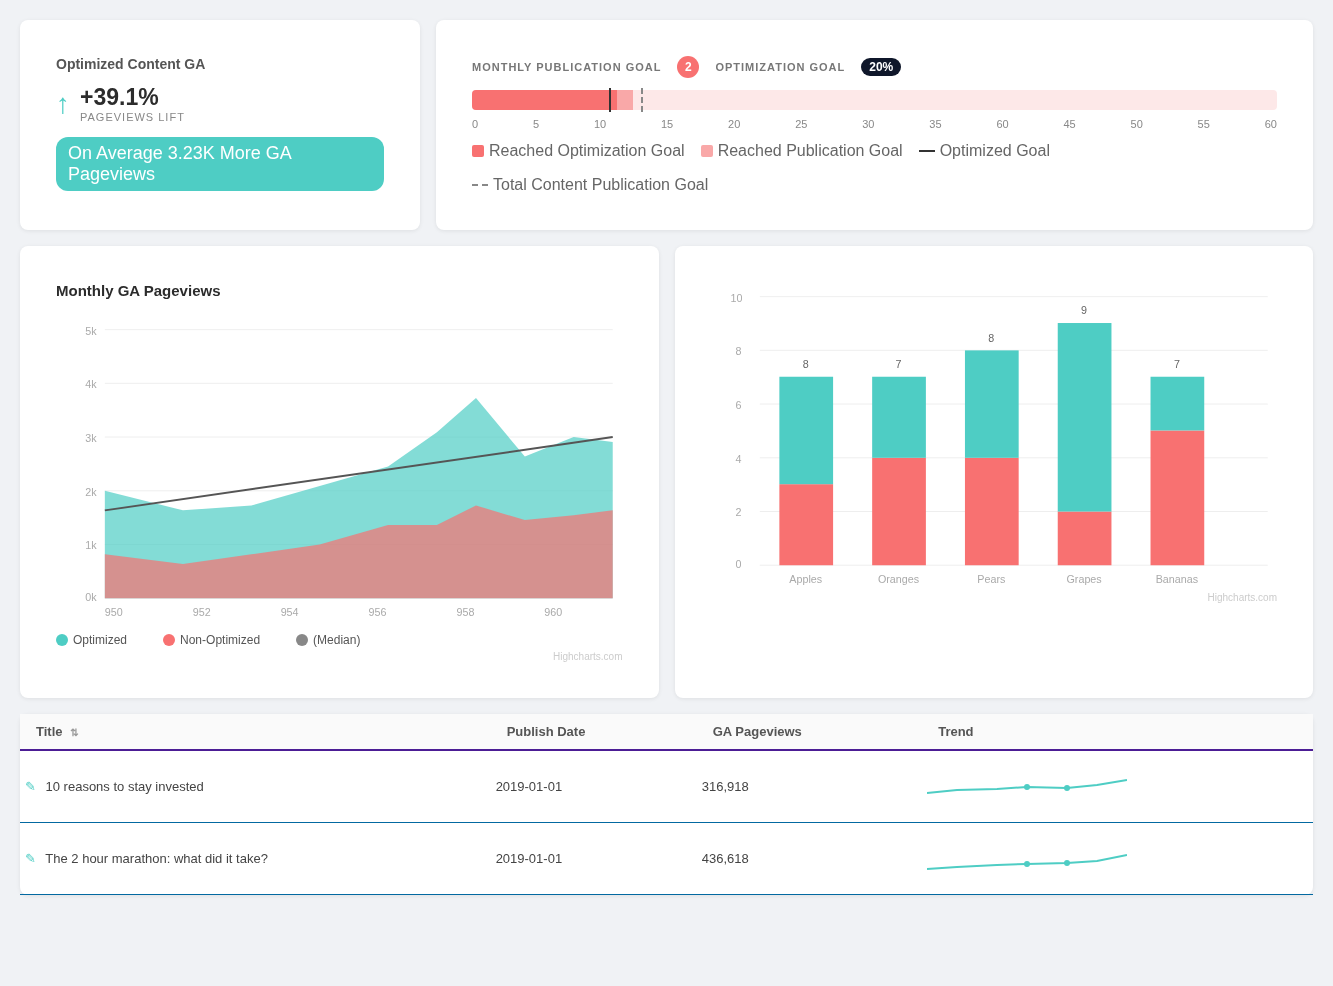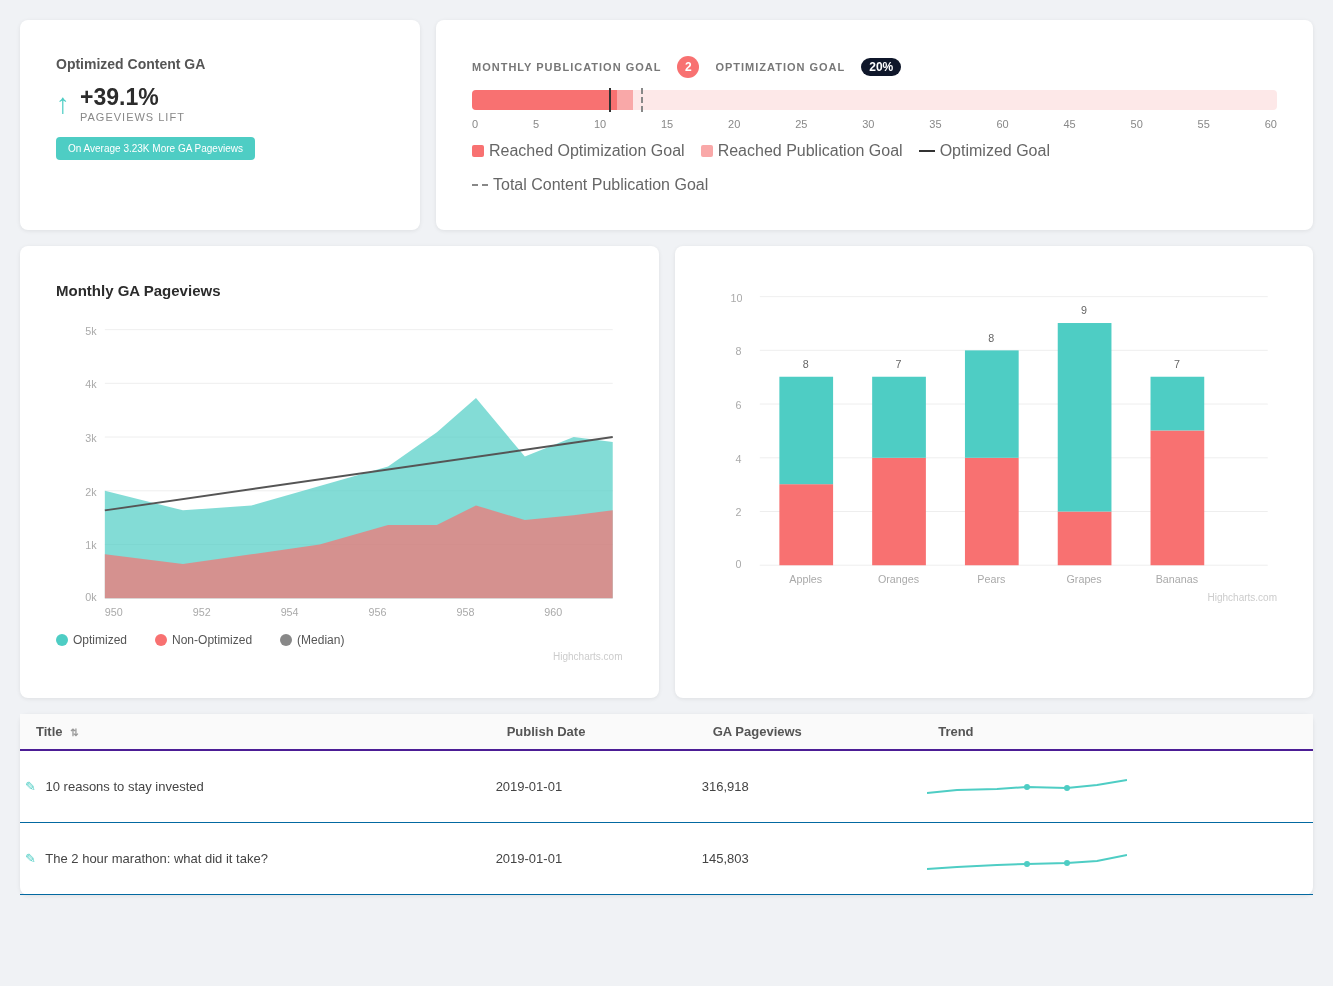--- a/index.html
+++ b/index.html
@@ -20,23 +20,23 @@
     
     .card-ga { flex: 0 0 400px; }
     .card-ga .card-title { font-size: 14px; font-weight: 600; color: #555; margin-bottom: 12px; }
     .lift-row { display: flex; align-items: center; gap: 10px; margin-bottom: 4px; }
     .lift-arrow { color: #4ecdc4; font-size: 28px; line-height: 1; }
     .lift-pct { font-size: 23px; font-weight: 700; color: #2c2c2c; }
     .lift-label { font-size: 11px; color: #888; letter-spacing: 1px; }
     .lift-avg {
       background: #4ecdc4;
       color: #fff;
-      border-radius: 4px;
+      border-radius: 12px;
       padding: 6px 12px;
-      font-size: 10px;
+      font-size: 18px;
       margin-top: 10px;
       display: inline-block;
     }
     
     .card-pub { flex: 1; }
     .pub-header { display: flex; align-items: center; gap: 16px; margin-bottom: 12px; }
     .pub-label { font-size: 11px; font-weight: 700; letter-spacing: 1px; color: #777; }
     .badge {
       border-radius: 50%;
       width: 22px; height: 22px;
@@ -89,21 +89,21 @@
     .legend-line-solid { width: 16px; height: 2px; background: #333; }
     .legend-line-dashed { width: 16px; height: 2px; border-top: 2px dashed #888; }
 
     
     .card-chart-left { flex: 1; }
     .card-chart-right { flex: 1; }
     .chart-title { font-size: 15px; font-weight: 600; color: #2c2c2c; margin-bottom: 16px; }
 
     
     .chart-svg { width: 100%; }
-    .chart-legend { display: flex; gap: 28px; margin-top: 12px; font-size: 12px; color: #555; align-items: center; }
+    .chart-legend { display: flex; gap: 36px; margin-top: 12px; font-size: 12px; color: #555; align-items: center; }
     .legend-circle { width: 12px; height: 12px; border-radius: 50%; }
     .highcharts-credit { text-align: right; font-size: 10px; color: #ccc; margin-top: 4px; }
     table { width: 100%; border-collapse: collapse; }
     thead tr { border-bottom: 2px solid #4c1d95; }
     th {
       text-align: left;
       padding: 10px 16px;
       font-size: 13px;
       font-weight: 600;
       color: #555;
@@ -314,21 +314,21 @@
               <circle cx="140" cy="23" r="3" fill="#4ecdc4"></circle>
             </svg>
           </td>
         </tr>
         <tr>
           <td>
             <span class="edit-icon">✎</span>
             <span>The 2 hour marathon: what did it take?</span>
           </td>
           <td>2019-01-01</td>
-          <td>145,803</td>
+          <td>436,618</td>
           <td>
             <svg class="trend-svg" viewBox="0 0 200 40">
               <polyline points="0,32 30,30 70,28 100,27 140,26 170,24 200,18" fill="none" stroke="#4ecdc4" stroke-width="2"></polyline>
               <circle cx="100" cy="27" r="3" fill="#4ecdc4"></circle>
               <circle cx="140" cy="26" r="3" fill="#4ecdc4"></circle>
             </svg>
           </td>
         </tr>
       </tbody>
     </table>

